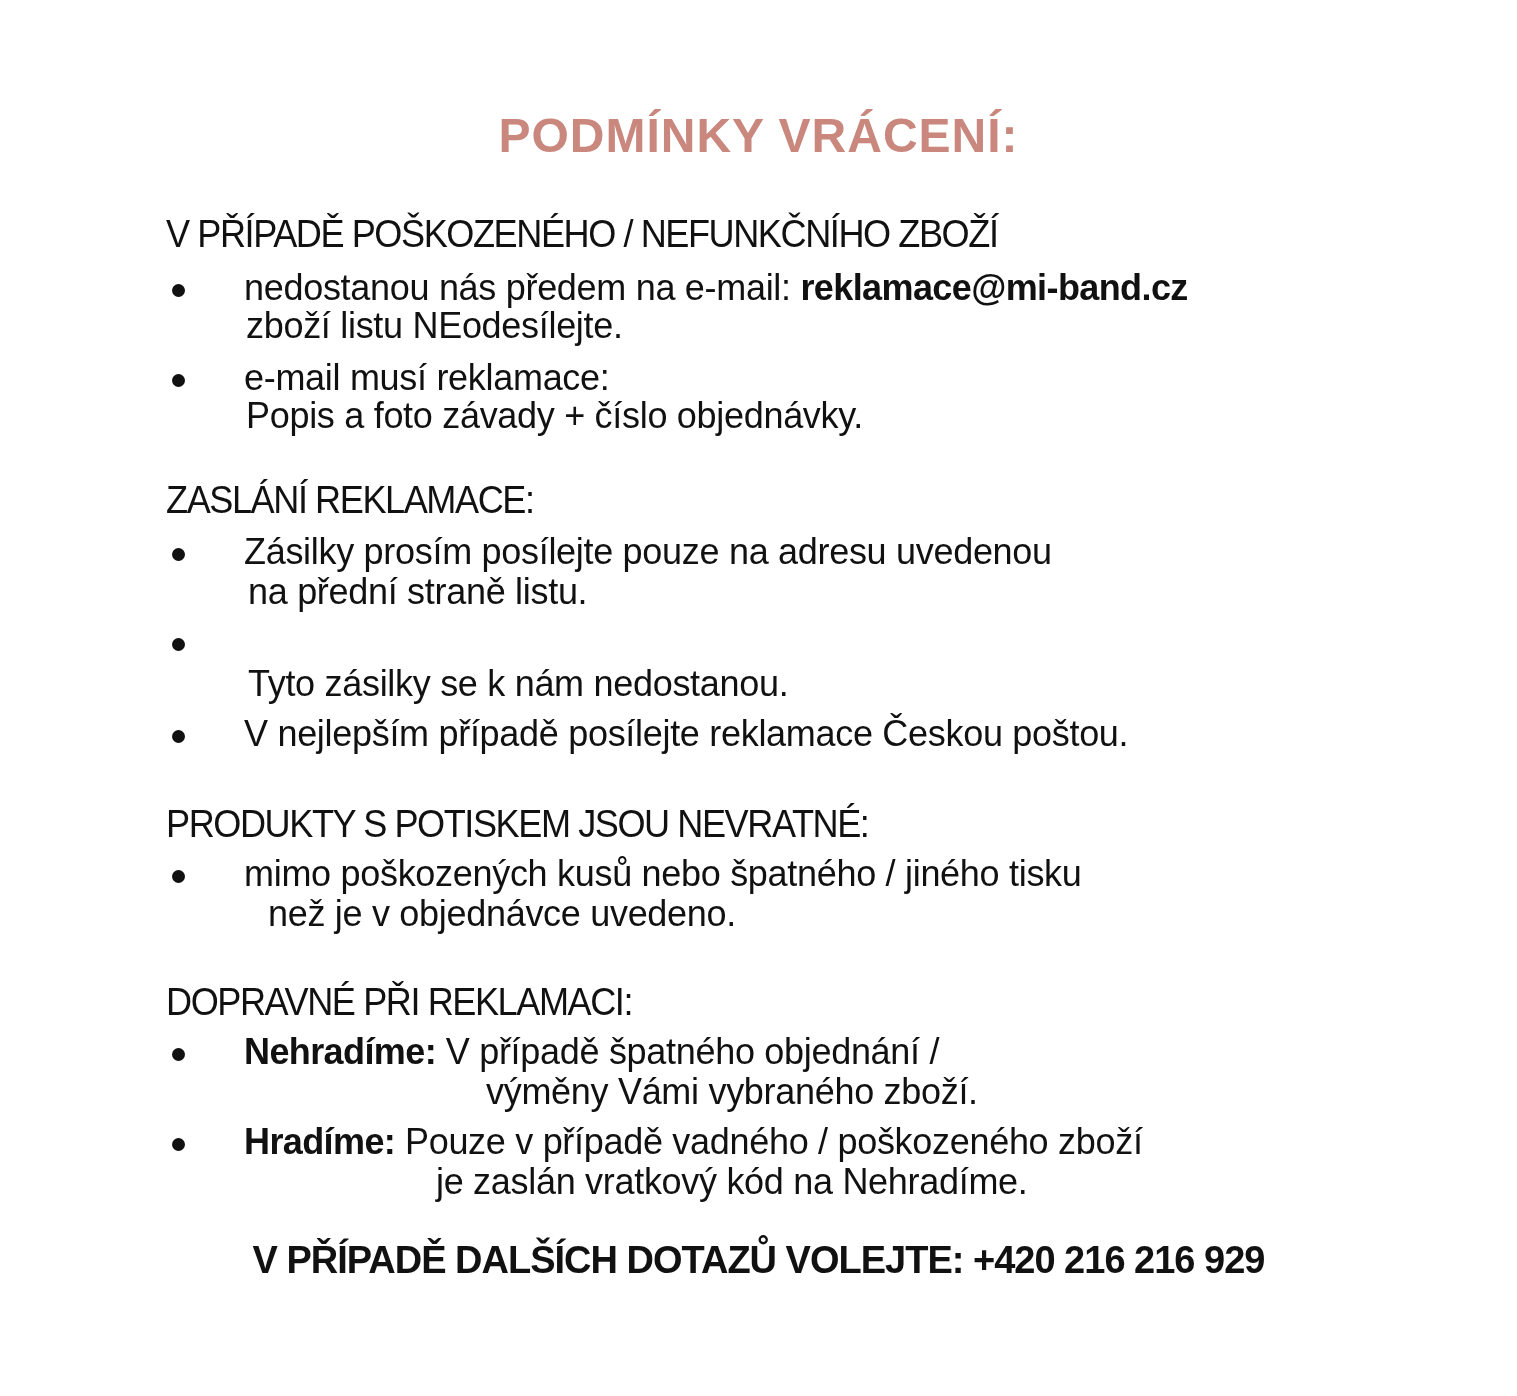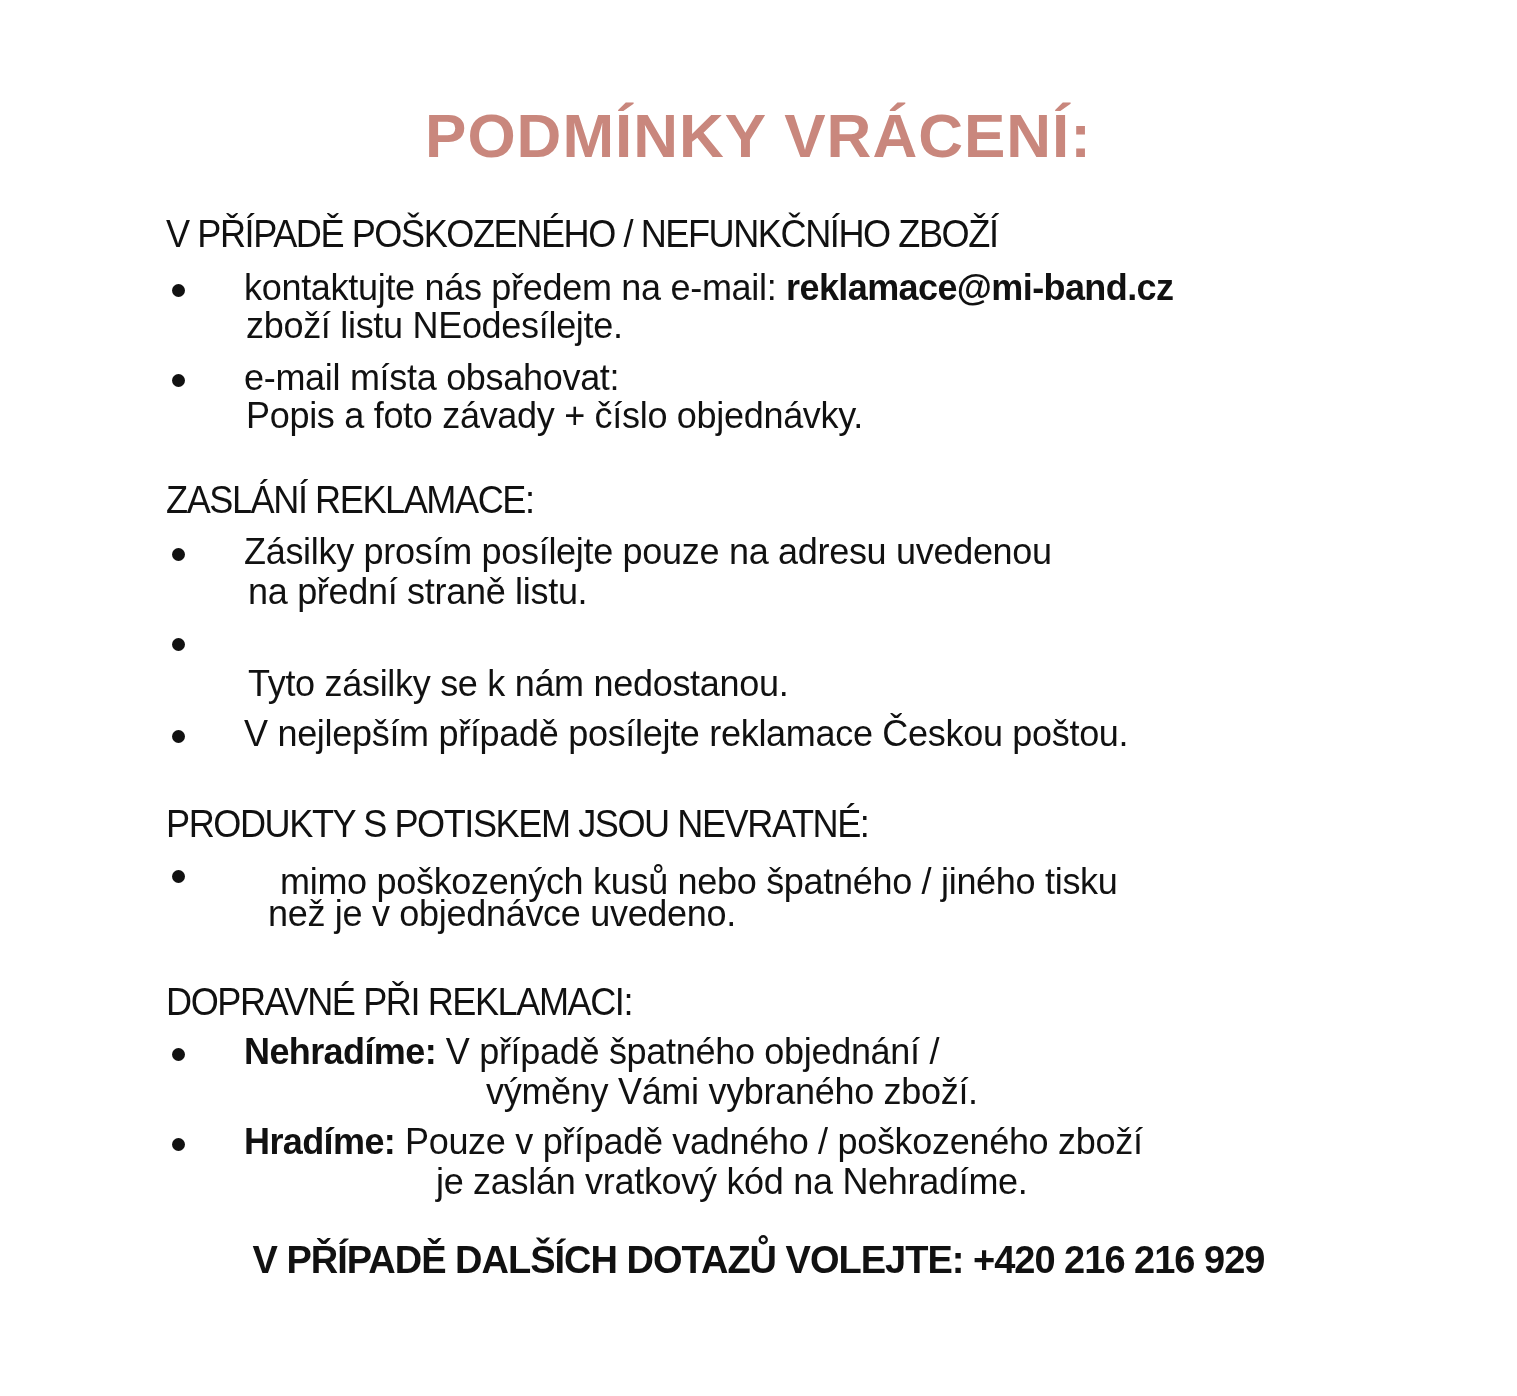--- a/index.html
+++ b/index.html
@@ -3,21 +3,21 @@
   <meta charset="utf-8">
   <style>
     html, body { margin: 0; padding: 0; background: #ffffff; }
     body {
       width: 1517px; height: 1396px; position: relative; overflow: hidden;
       font-family: "DejaVu Sans", sans-serif; color: #111111;
     }
     .title {
       position: absolute; left: 0; top: 96px; width: 1517px; text-align: center;
       font-family: "Liberation Sans", sans-serif; font-weight: bold;
-      font-size: 62px; letter-spacing: 1px; color: #c9877d; line-height: 80px;
+      font-size: 48px; letter-spacing: 1px; color: #c9877d; line-height: 80px;
     }
     .section-heading {
       position: absolute; left: 166px;
       font-family: "Liberation Sans", sans-serif; font-size: 38px;
       letter-spacing: -1.5px; line-height: 44px; color: #111;
       transform: scaleX(0.95); transform-origin: left center;
     }
     .item { position: absolute; left: 166px; font-size: 33px; line-height: 39px; color: #111; }
     .bullet {
       position: absolute; left: 6px; top: 16px; width: 13px; height: 13px;
@@ -34,28 +34,28 @@
 </head>
 <body>
 
 <div class="title">PODMÍNKY VRÁCENÍ:</div>
 
 <div class="section-heading" style="top:212px;">V PŘÍPADĚ POŠKOZENÉHO / NEFUNKČNÍHO ZBOŽÍ</div>
 
 <div class="item" style="top:268px;width:1200px;height:80px;">
   <span class="bullet"></span>
   <span class="line" style="left:78px;top:0;">
-    <span>kontaktujte nás předem na e-mail: </span><span class="strong">reklamace@mi-band.cz</span>
+    <span>nedostanou nás předem na e-mail: </span><span class="strong">reklamace@mi-band.cz</span>
   </span>
   <span class="line" style="left:80px;top:38px;">zboží listu NEodesílejte.</span>
 </div>
 
 <div class="item" style="top:358px;width:1200px;height:80px;">
   <span class="bullet"></span>
-  <span class="line" style="left:78px;top:0;">e-mail místa obsahovat:</span>
+  <span class="line" style="left:78px;top:0;">e-mail musí reklamace:</span>
   <span class="line" style="left:80px;top:38px;text-align:center;">Popis a foto závady + číslo objednávky.</span>
 </div>
 
 <div class="section-heading" style="top:478px;">ZASLÁNÍ REKLAMACE:</div>
 
 <div class="item" style="top:532px;width:1200px;height:80px;">
   <span class="bullet"></span>
   <span class="line" style="left:78px;top:0;">Zásilky prosím posílejte pouze na adresu uvedenou</span>
   <span class="line" style="left:82px;top:40px;">na přední straně listu.</span>
 </div>
@@ -67,21 +67,21 @@
 
 <div class="item" style="top:714px;width:1250px;height:42px;">
   <span class="bullet"></span>
   <span class="line" style="left:78px;top:0;">V nejlepším případě posílejte reklamace Českou poštou.</span>
 </div>
 
 <div class="section-heading" style="top:802px;">PRODUKTY S POTISKEM JSOU NEVRATNÉ:</div>
 
 <div class="item" style="top:854px;width:1200px;height:80px;">
   <span class="bullet"></span>
-  <span class="line" style="left:78px;top:8px;margin-left:36px;">mimo poškozených kusů nebo špatného / jiného tisku</span>
+  <span class="line" style="left:78px;top:0;">mimo poškozených kusů nebo špatného / jiného tisku</span>
   <span class="line" style="left:74px;top:40px;margin-left:28px;">než je v objednávce uvedeno.</span>
 </div>
 
 <div class="section-heading" style="top:980px;">DOPRAVNÉ PŘI REKLAMACI:</div>
 
 <div class="item" style="top:1032px;width:1200px;height:80px;">
   <span class="bullet"></span>
   <span class="line" style="left:78px;top:0;">
     <span class="strong">Nehradíme:</span><span> V případě špatného objednání /</span>
   </span>

